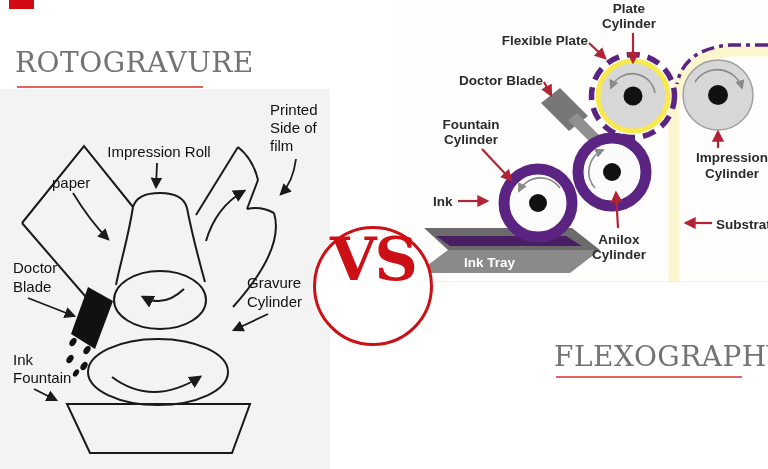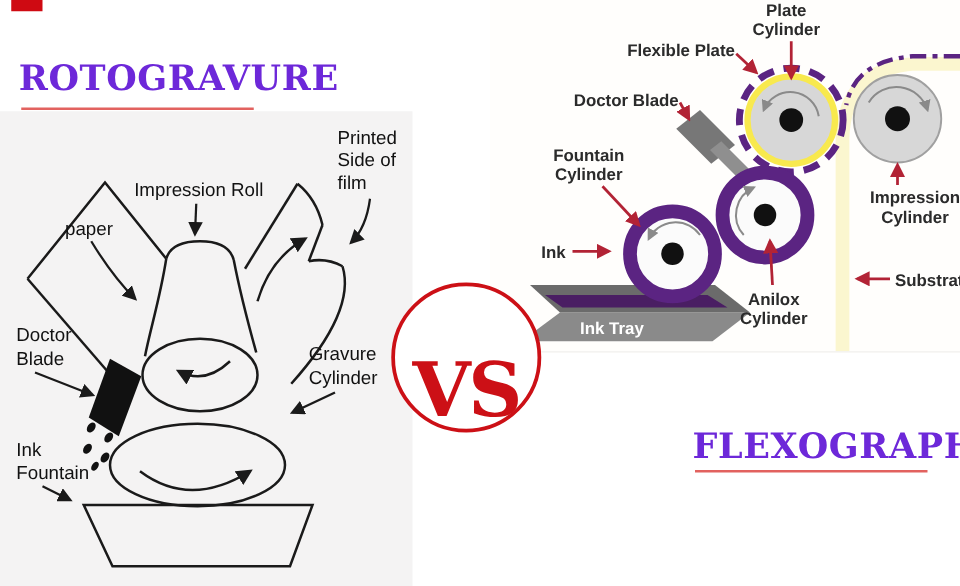--- a/index.html
+++ b/index.html
@@ -1,27 +1,27 @@
 <!DOCTYPE html>
 <html><head>
 <meta charset="utf-8">
 <style>
   html,body{margin:0;padding:0;background:#ffffff;}
   #stage{position:relative;width:768px;height:469px;overflow:hidden;background:#ffffff;
          font-family:"Liberation Sans",sans-serif;}
   .corner-mark{position:absolute;left:9px;top:0;width:25px;height:9px;background:#cf0a12;}
-  .big-title{position:absolute;font-family:"DejaVu Serif",serif;font-weight:bold;
-             font-size:28px;letter-spacing:.5px;color:#6d28d9;white-space:nowrap;}
+  .big-title{position:absolute;font-family:"DejaVu Serif",serif;font-weight:normal;
+             font-size:28px;letter-spacing:.5px;color:#737373;white-space:nowrap;}
   .title-rule{position:absolute;height:2px;background:#e2625f;}
   .left-panel{position:absolute;left:0;top:89px;width:330px;height:380px;background:#f4f3f3;}
   .flexo-panel{position:absolute;left:392px;top:0;width:376px;height:281px;background:#fffefc;
                border-bottom:1px solid #f1efed;}
   .vs-badge{position:absolute;left:313px;top:226px;width:120px;height:120px;border-radius:50%;
             background:#ffffff;border:3px solid #cc1016;box-sizing:border-box;z-index:30;
-            display:flex;align-items:flex-end;justify-content:center;}
+            display:flex;align-items:flex-start;justify-content:center;}
   .vs-badge span{font-family:"DejaVu Serif",serif;font-weight:bold;font-size:60px;
                  color:#cc1016;letter-spacing:-2px;line-height:1;}
   svg{display:block;}
   text{font-family:"Liberation Sans",sans-serif;}
   .roto-label{font-size:15px;fill:#111111;}
   .flexo-label{font-size:13.5px;font-weight:bold;fill:#2b2b2b;}
   .tray-label{font-size:13.5px;font-weight:bold;fill:#ffffff;}
 </style>
 </head>
 <body>

